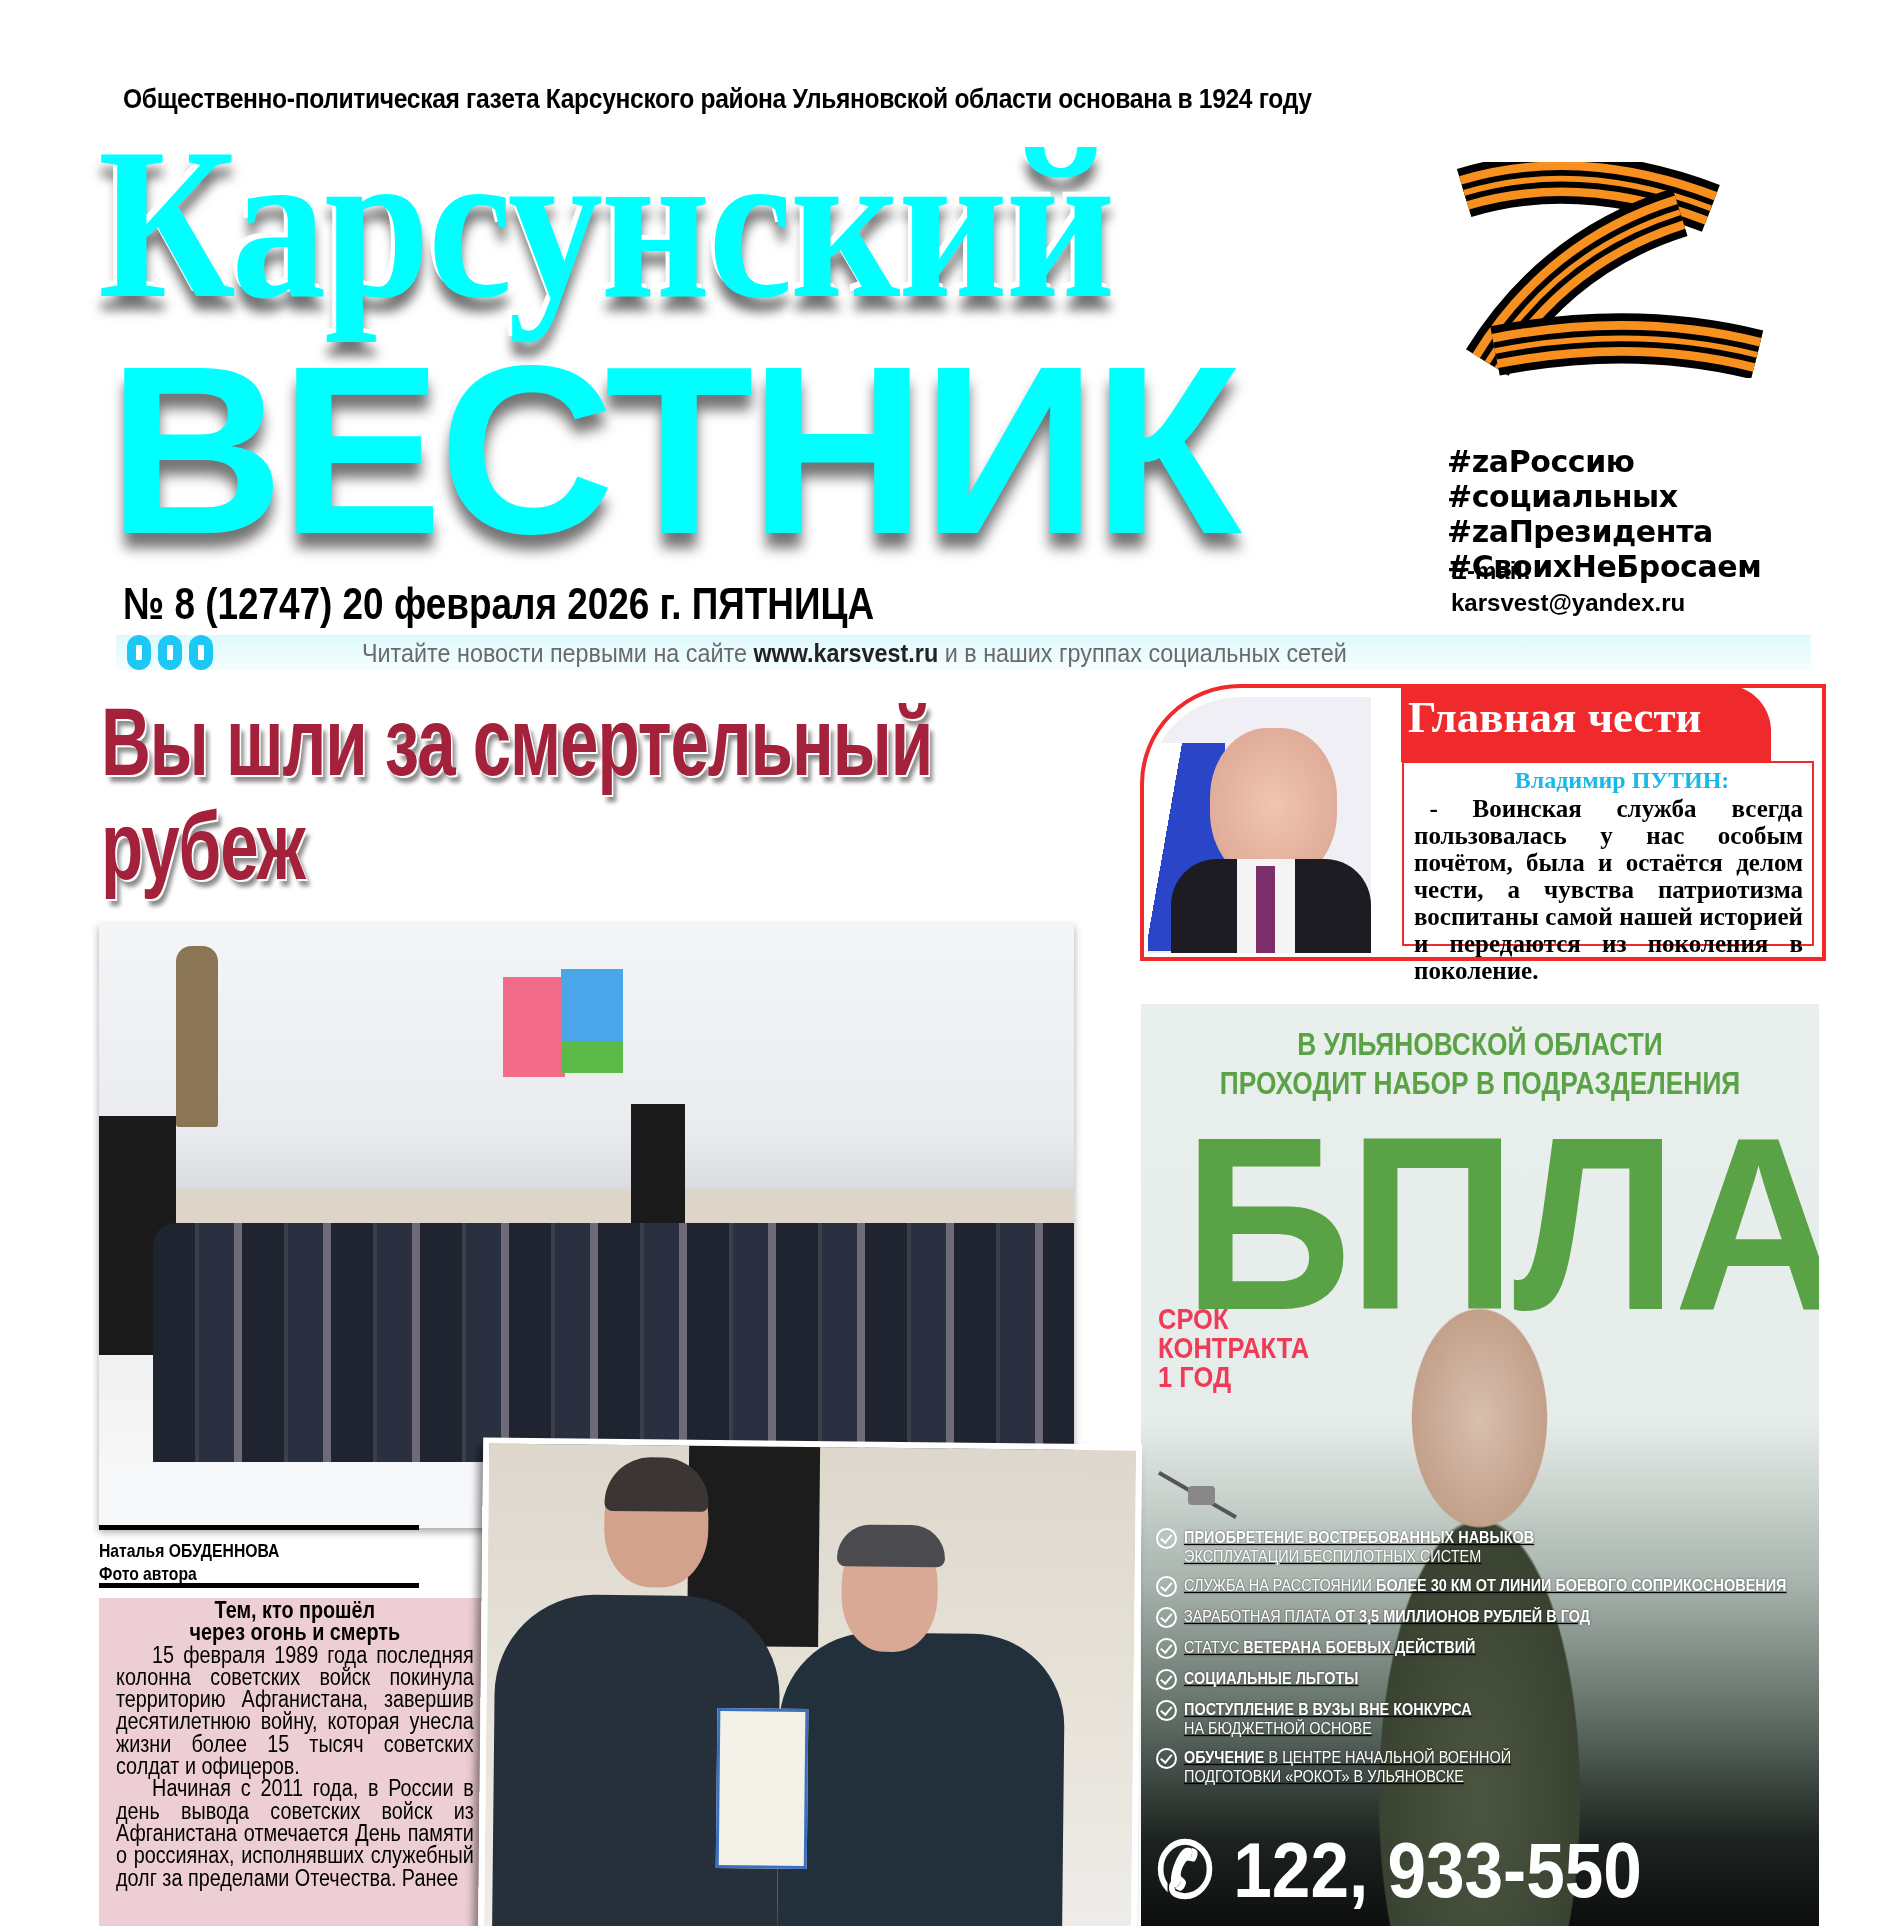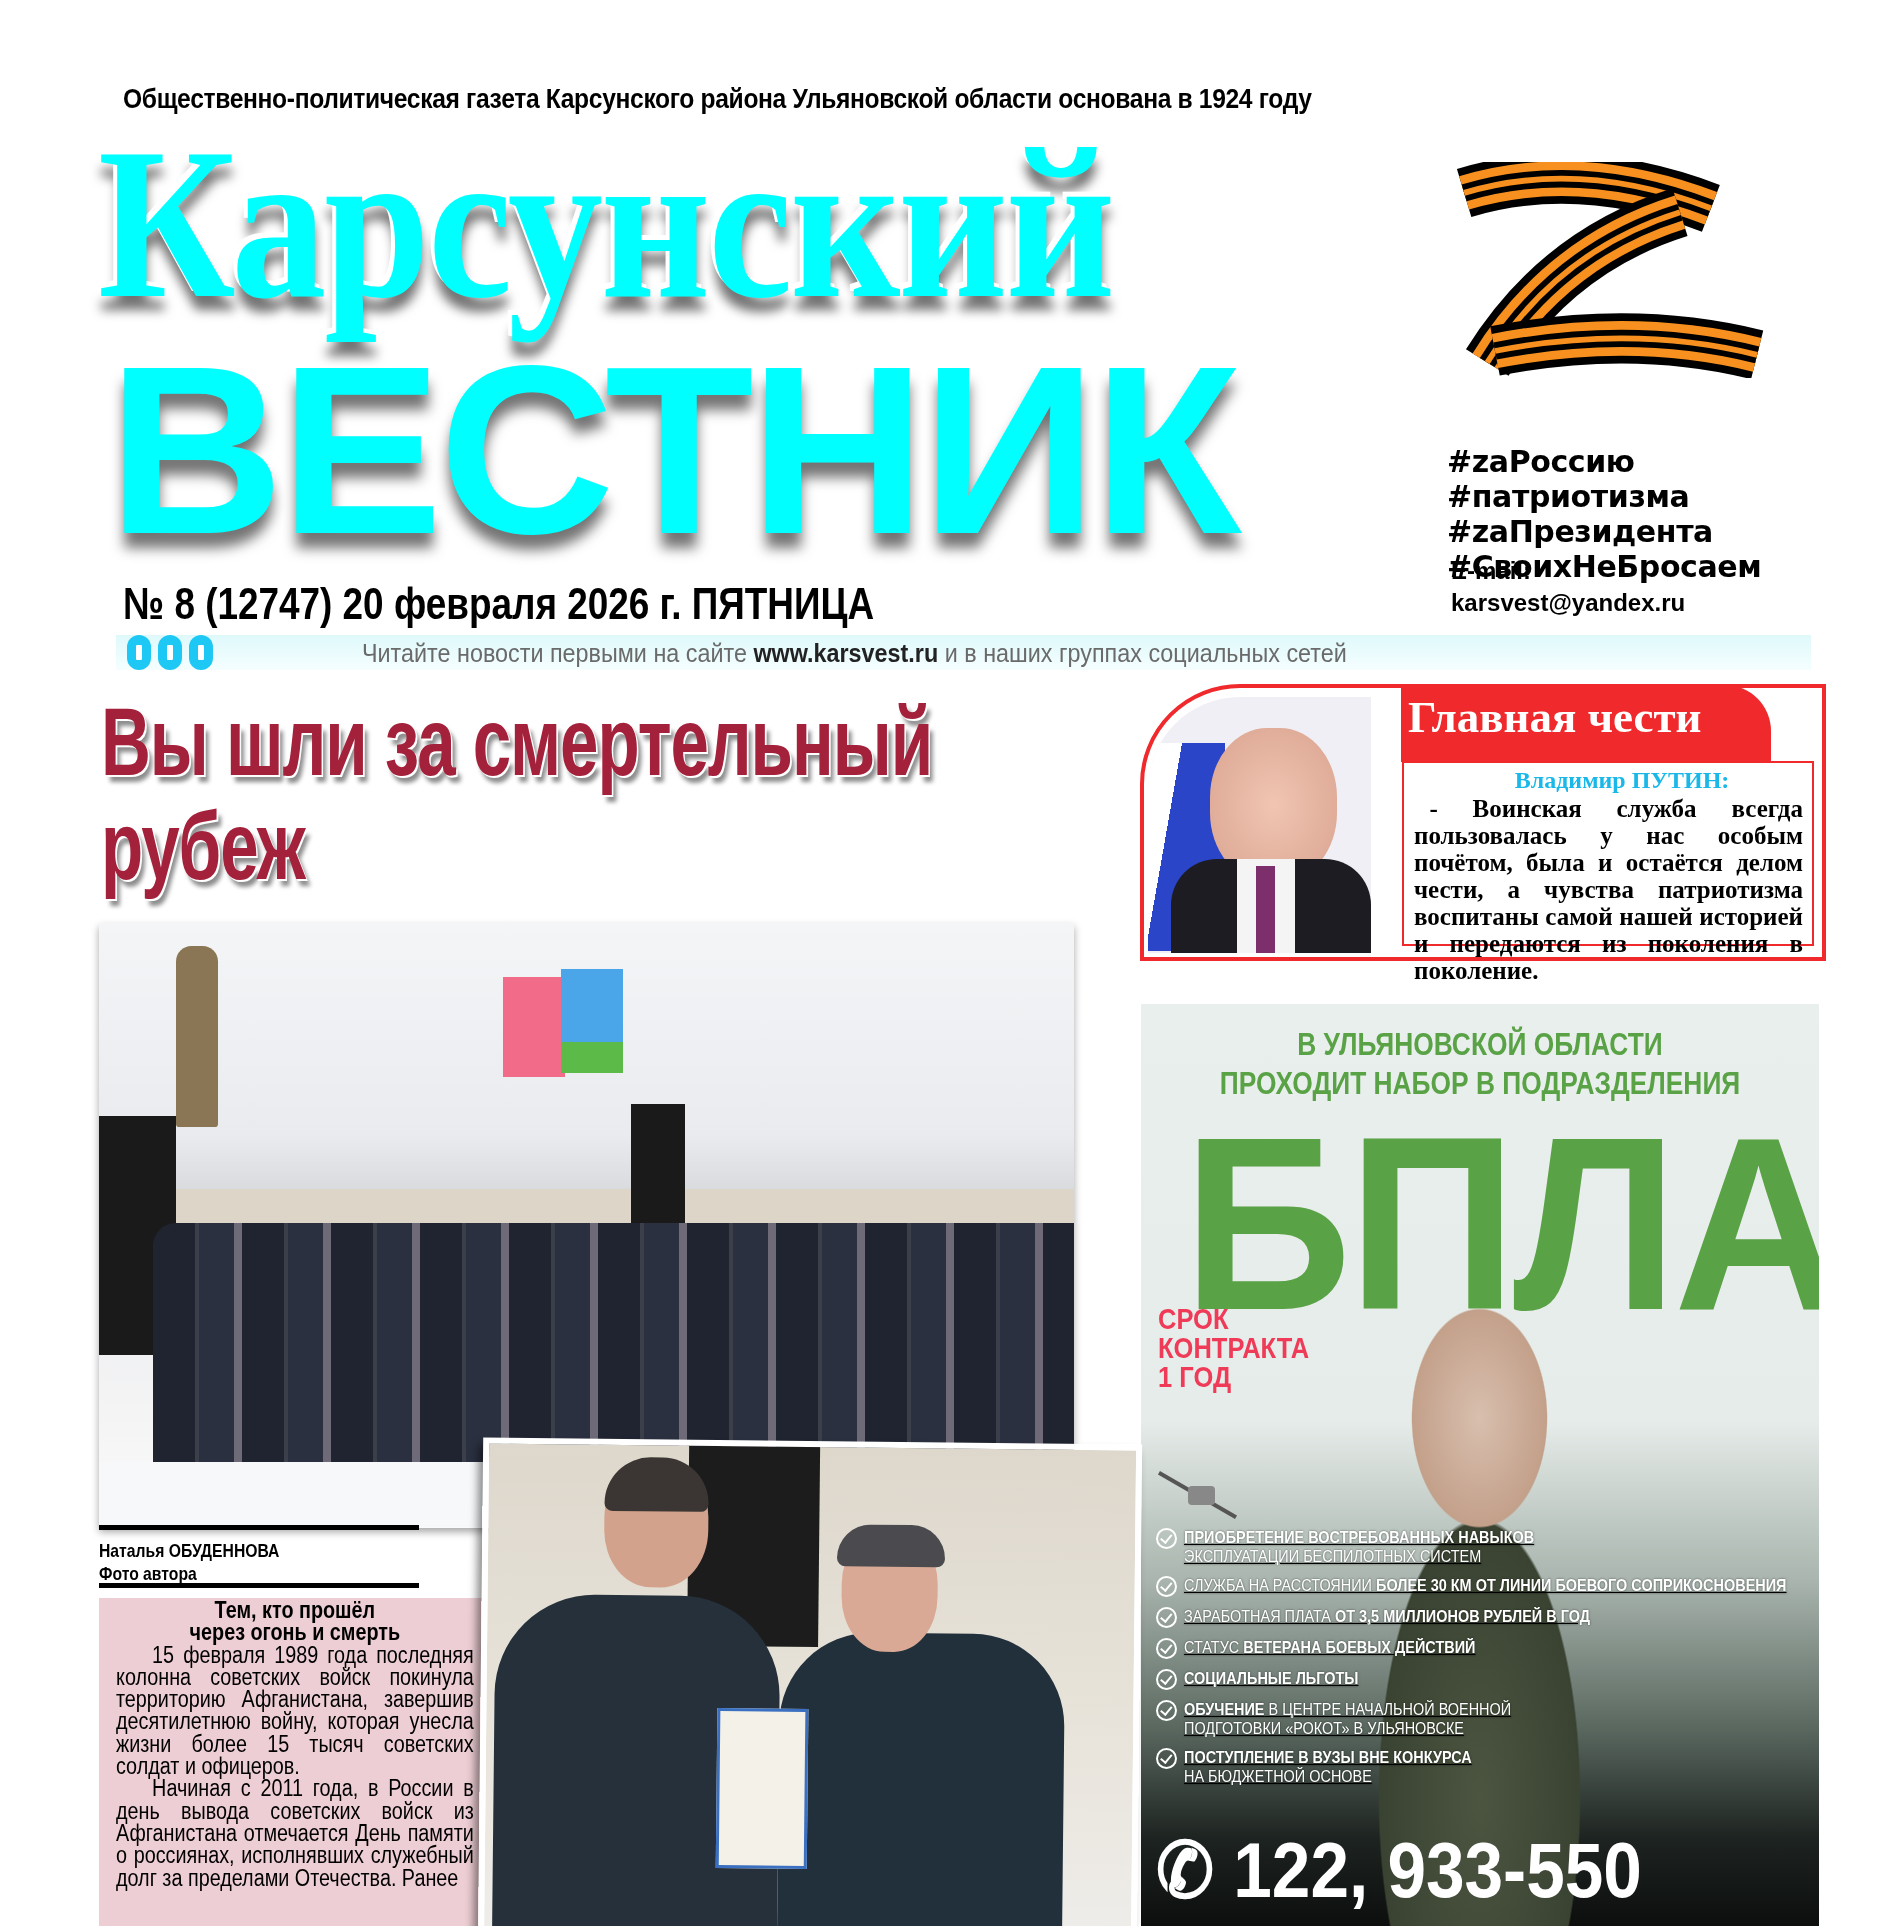--- a/index.html
+++ b/index.html
@@ -74,21 +74,21 @@
     <path d="M620 130 Q300 230 120 520" stroke="#f7901e" stroke-width="15"></path>
     <path d="M140 490 Q500 420 820 500" stroke="#000" stroke-width="130"></path>
     <path d="M140 490 Q500 420 820 500" stroke="#f7901e" stroke-width="90"></path>
     <path d="M140 490 Q500 420 820 500" stroke="#000" stroke-width="45"></path>
     <path d="M140 490 Q500 420 820 500" stroke="#f7901e" stroke-width="15"></path>
   </g>
 </svg>
 
 <div class="abs hashtags">
   <div>#zaРоссию</div>
-  <div>#патриотизма</div>
+  <div>#социальных</div>
   <div>#zaПрезидента</div>
   <div>#СвоихНеБросаем</div>
 </div>
 <div class="abs email">
   <div>E-mail:</div>
   <div>karsvest@yandex.ru</div>
 </div>
 
 <div class="abs issue">№ 8 (12747) 20 февраля 2026 г. ПЯТНИЦА</div>
 
@@ -151,25 +151,25 @@
     <div class="ad-item">
         <span class="ad-check"></span>
         <div class="ad-item-text"><span>СТАТУС </span><b>ВЕТЕРАНА БОЕВЫХ ДЕЙСТВИЙ</b></div>
       </div>
     <div class="ad-item">
         <span class="ad-check"></span>
         <div class="ad-item-text"><b>СОЦИАЛЬНЫЕ ЛЬГОТЫ</b></div>
       </div>
     <div class="ad-item">
         <span class="ad-check"></span>
+        <div class="ad-item-text"><b>ПОСТУПЛЕНИЕ В ВУЗЫ ВНЕ КОНКУРСА</b><br><span>НА БЮДЖЕТНОЙ ОСНОВЕ</span></div>
+      </div>
+    <div class="ad-item">
+        <span class="ad-check"></span>
         <div class="ad-item-text" style="white-space:normal;width:385px;"><b>ОБУЧЕНИЕ</b><span> В ЦЕНТРЕ НАЧАЛЬНОЙ ВОЕННОЙ ПОДГОТОВКИ «РОКОТ» В УЛЬЯНОВСКЕ</span></div>
-      </div>
-    <div class="ad-item">
-        <span class="ad-check"></span>
-        <div class="ad-item-text"><b>ПОСТУПЛЕНИЕ В ВУЗЫ ВНЕ КОНКУРСА</b><br><span>НА БЮДЖЕТНОЙ ОСНОВЕ</span></div>
       </div>
   </div>
   <div class="abs ad-phone"><span>✆ </span><span>122, 933-550</span></div>
 </div>
 
 <div class="photo p1">
   <div style="position:absolute;left:0;top:266px;width:975px;height:96px;background:#ddd6c8;"></div>
   <div style="position:absolute;left:77px;top:23px;width:42px;height:181px;background:#8a7555;border-radius:15.4px 15.4px 3.1px 3.1px;"></div>
   <div style="position:absolute;left:0;top:193px;width:77px;height:239px;background:#1a1a1a;"></div>
   <div style="position:absolute;left:532px;top:181px;width:54px;height:146px;background:#1a1a1a;"></div>

